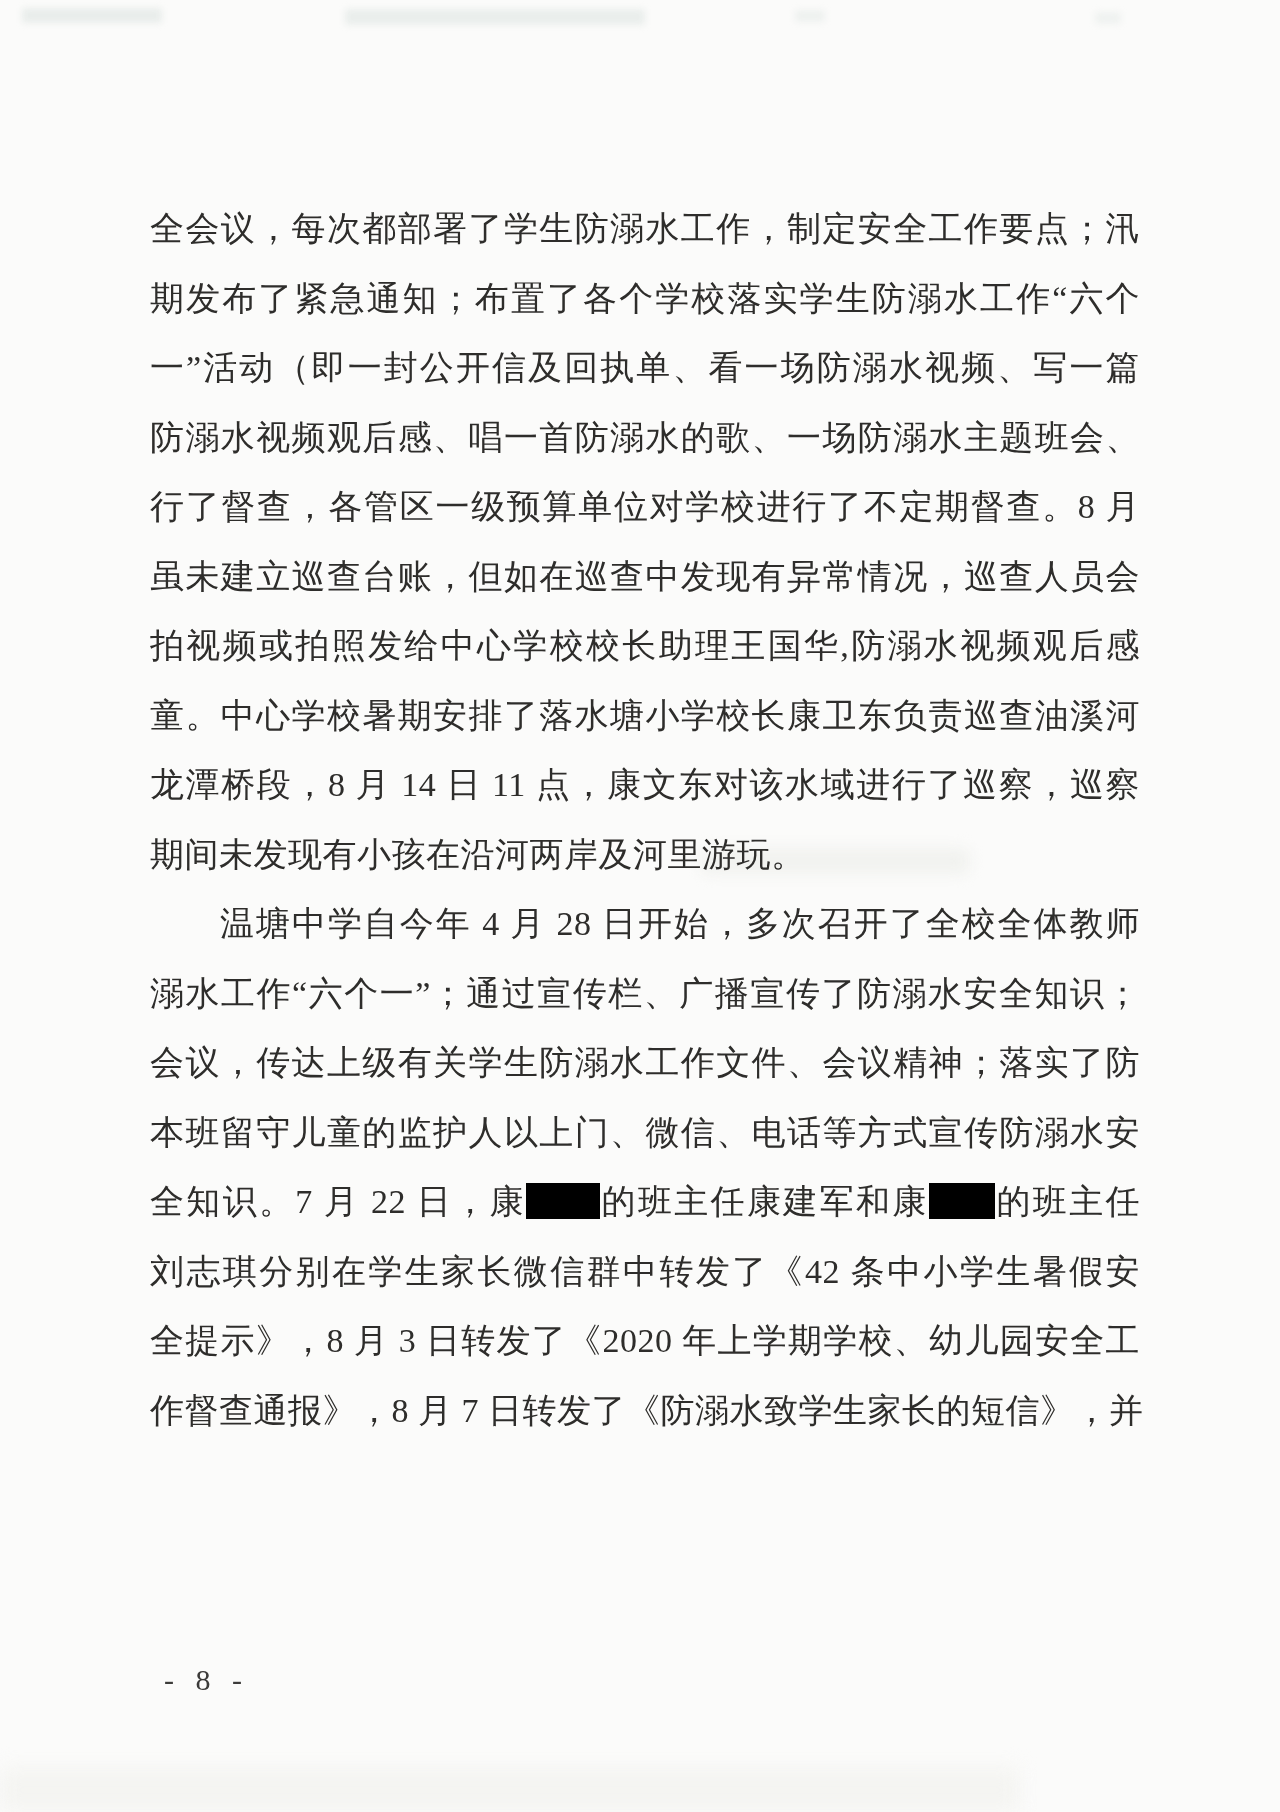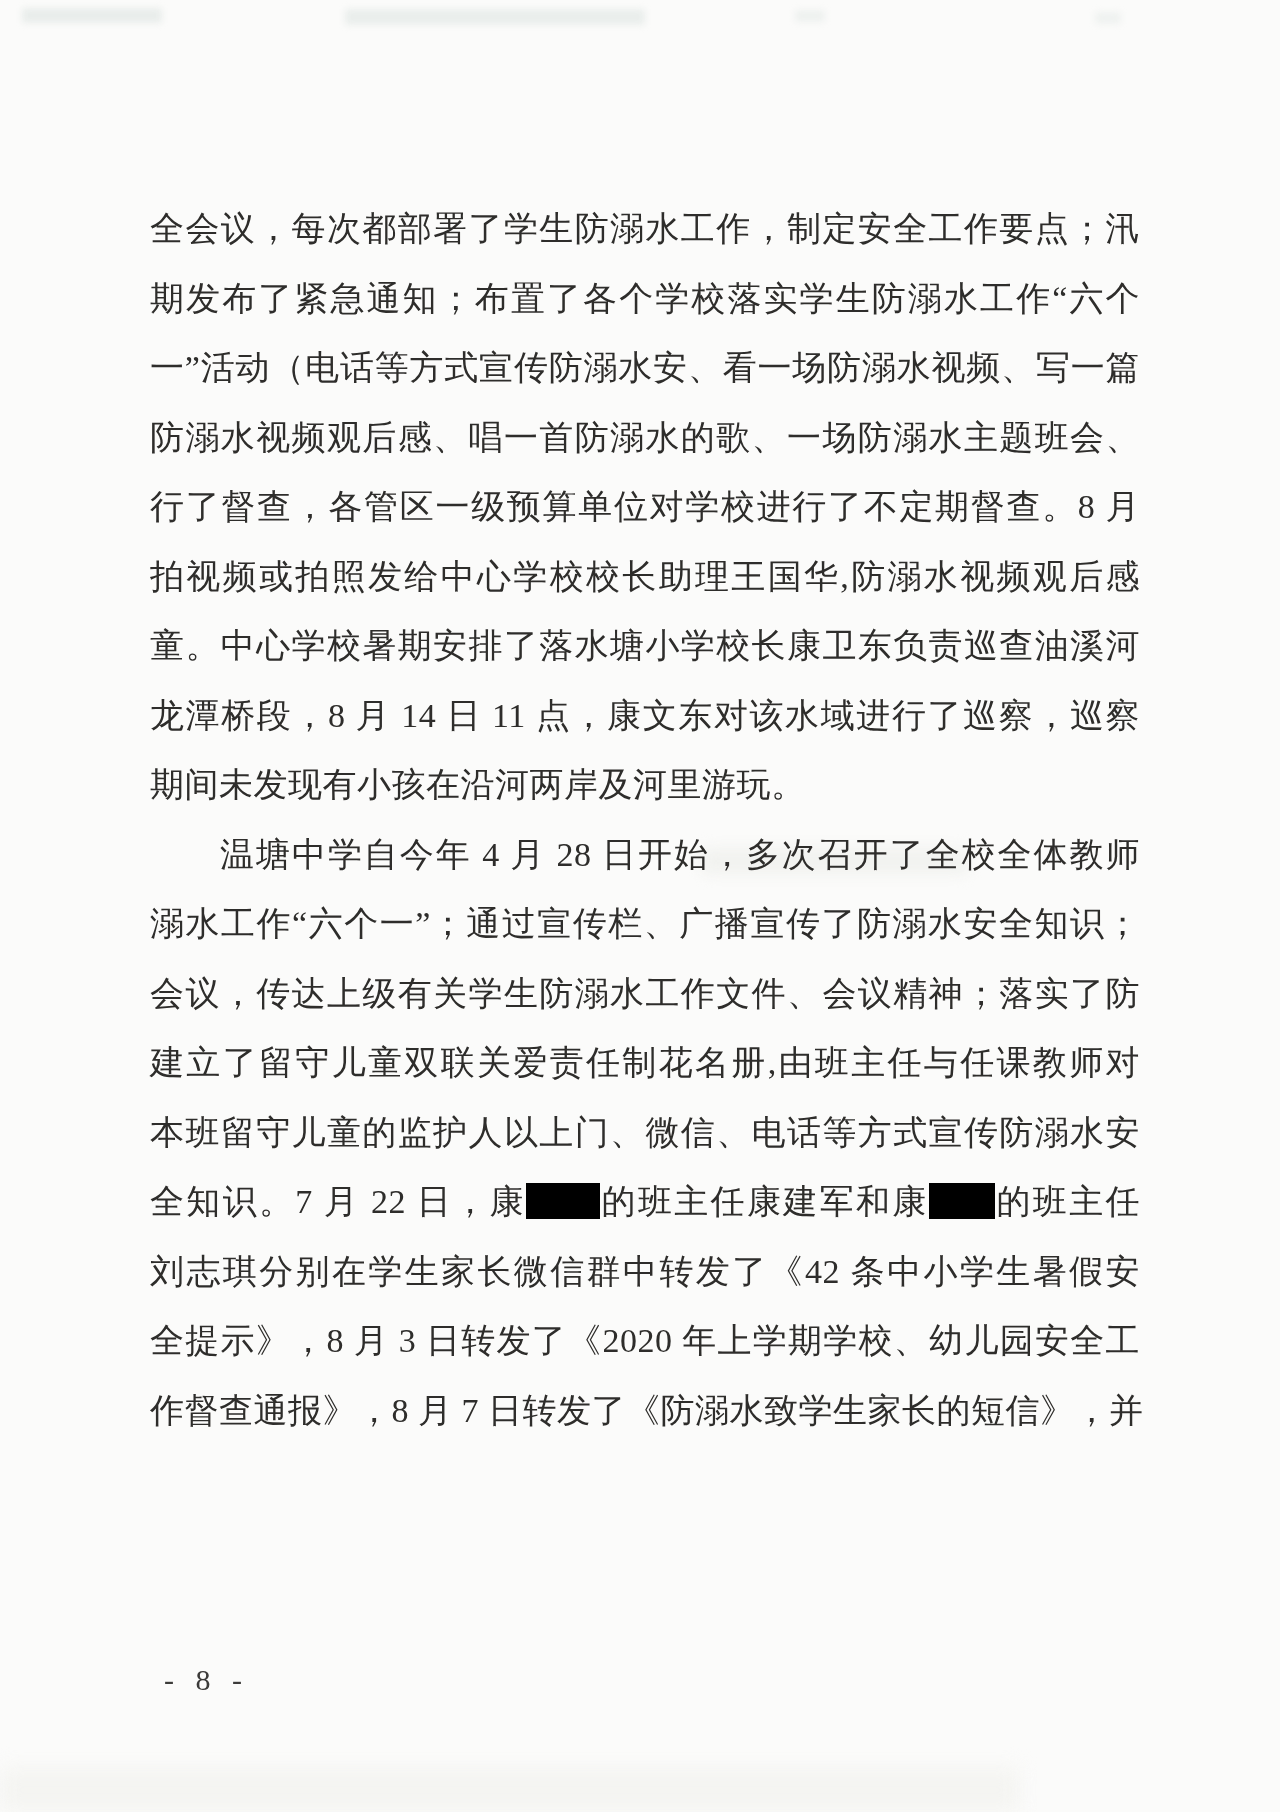--- a/index.html
+++ b/index.html
@@ -101,31 +101,31 @@
   <div class="artifact artifact-top-a"></div>
   <div class="artifact artifact-top-b"></div>
   <div class="artifact artifact-top-c"></div>
   <div class="artifact artifact-top-d"></div>
   <div class="artifact artifact-mid"></div>
   <div class="artifact artifact-bottom"></div>
 
   <div class="doc">
       <div class="line"><span>全会议，每次都部署了学生防溺水工作，制定安全工作要点；汛</span></div>
       <div class="line"><span>期发布了紧急通知；布置了各个学校落实学生防溺水工作“六个</span></div>
-      <div class="line"><span>一”活动（电话等方式宣传防溺水安、看一场防溺水视频、写一篇</span></div>
+      <div class="line"><span>一”活动（即一封公开信及回执单、看一场防溺水视频、写一篇</span></div>
       <div class="line"><span>防溺水视频观后感、唱一首防溺水的歌、一场防溺水主题班会、</span></div>
       <div class="line"><span>行了督查，各管区一级预算单位对学校进行了不定期督查。8 月</span></div>
+      <div class="line"><span>虽未建立巡查台账，但如在巡查中发现有异常情况，巡查人员会</span></div>
       <div class="line"><span>拍视频或拍照发给中心学校校长助理王国华,防溺水视频观后感</span></div>
       <div class="line"><span>童。中心学校暑期安排了落水塘小学校长康卫东负责巡查油溪河</span></div>
       <div class="line"><span>龙潭桥段，8 月 14 日 11 点，康文东对该水域进行了巡察，巡察</span></div>
       <div class="line no-justify"><span>期间未发现有小孩在沿河两岸及河里游玩。</span></div>
       <div class="line indent"><span>温塘中学自今年 4 月 28 日开始，多次召开了全校全体教师</span></div>
       <div class="line"><span>溺水工作“六个一”；通过宣传栏、广播宣传了防溺水安全知识；</span></div>
       <div class="line"><span>会议，传达上级有关学生防溺水工作文件、会议精神；落实了防</span></div>
-      <div class="line"><span>建立了留守儿童双联关爱责任制花名册,由班主任与任课教师对</span></div>
       <div class="line"><span>本班留守儿童的监护人以上门、微信、电话等方式宣传防溺水安</span></div>
       <div class="line"><span>全知识。7 月 22 日，康</span><span class="redaction" style="width: 74px;"></span><span>的班主任康建军和康</span><span class="redaction" style="width: 66px;"></span><span>的班主任</span></div>
       <div class="line"><span>刘志琪分别在学生家长微信群中转发了《42 条中小学生暑假安</span></div>
       <div class="line"><span>全提示》，8 月 3 日转发了《2020 年上学期学校、幼儿园安全工</span></div>
       <div class="line"><span>作督查通报》，8 月 7 日转发了《防溺水致学生家长的短信》，并</span></div>
     </div>
 
   <div class="page-number">- 8 -</div>
 </div>
 

